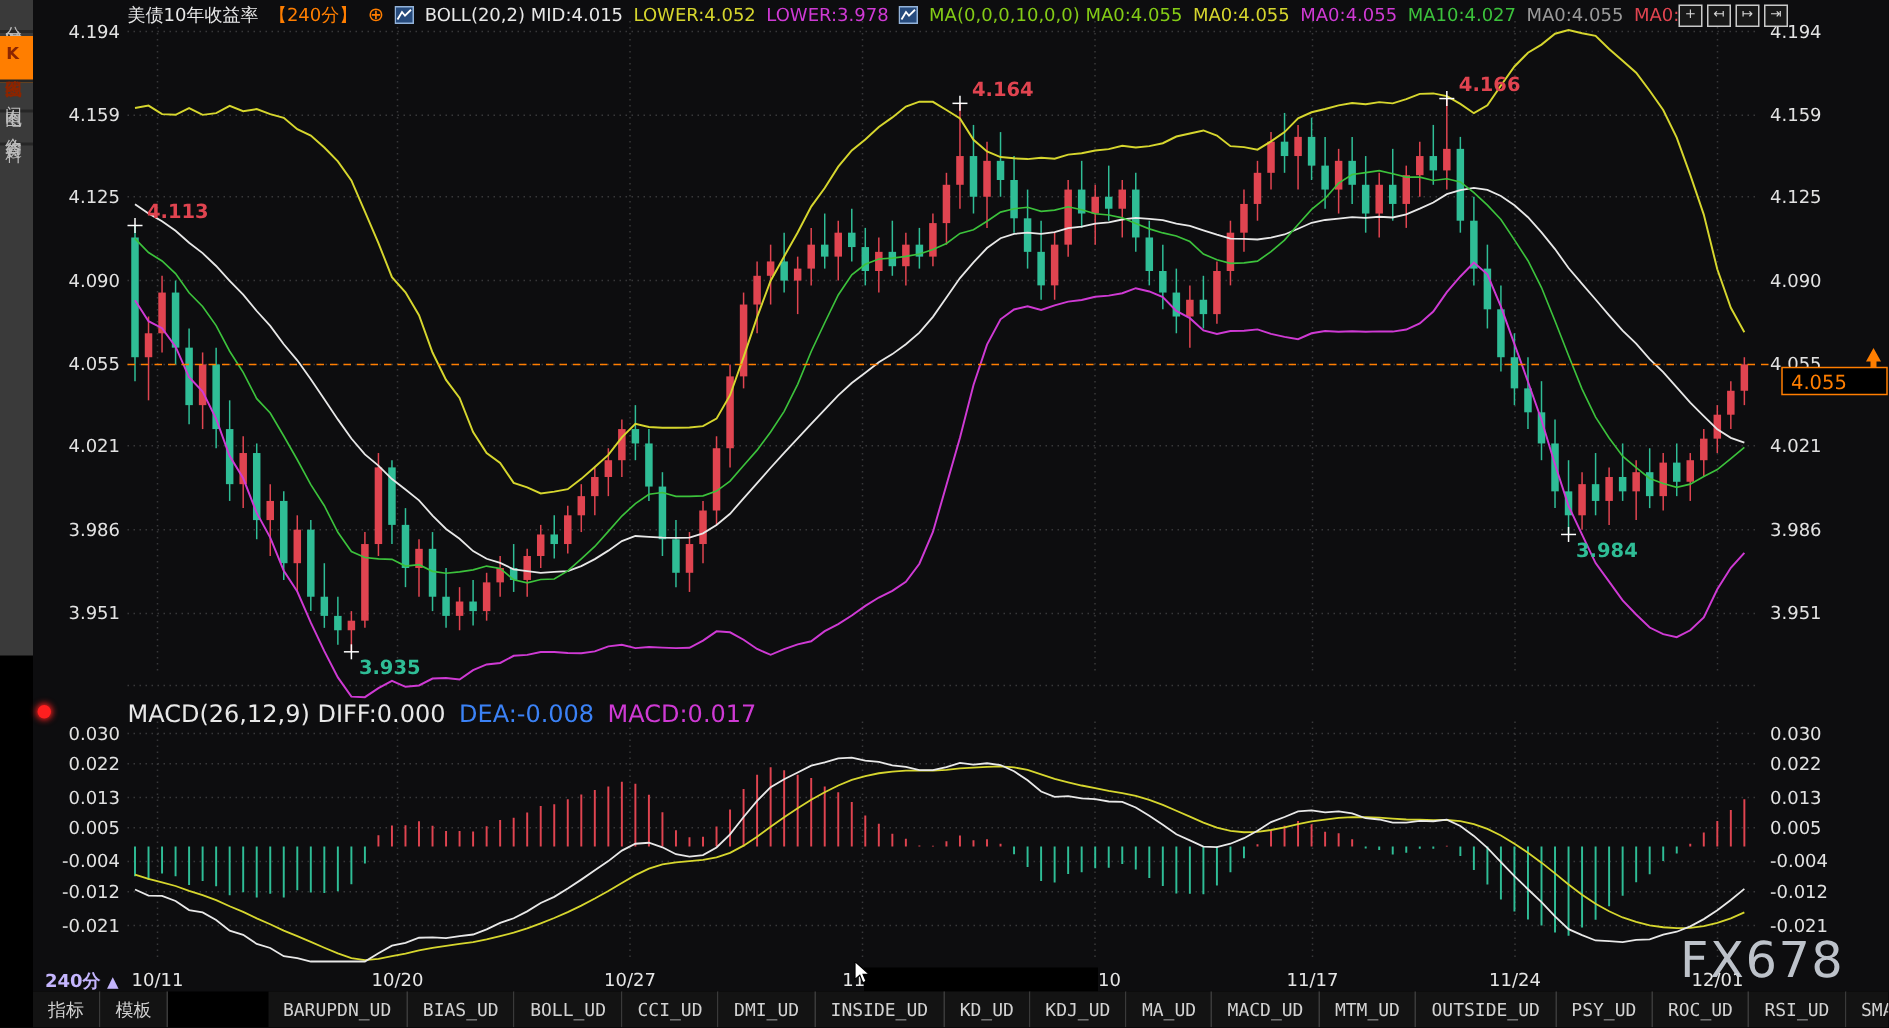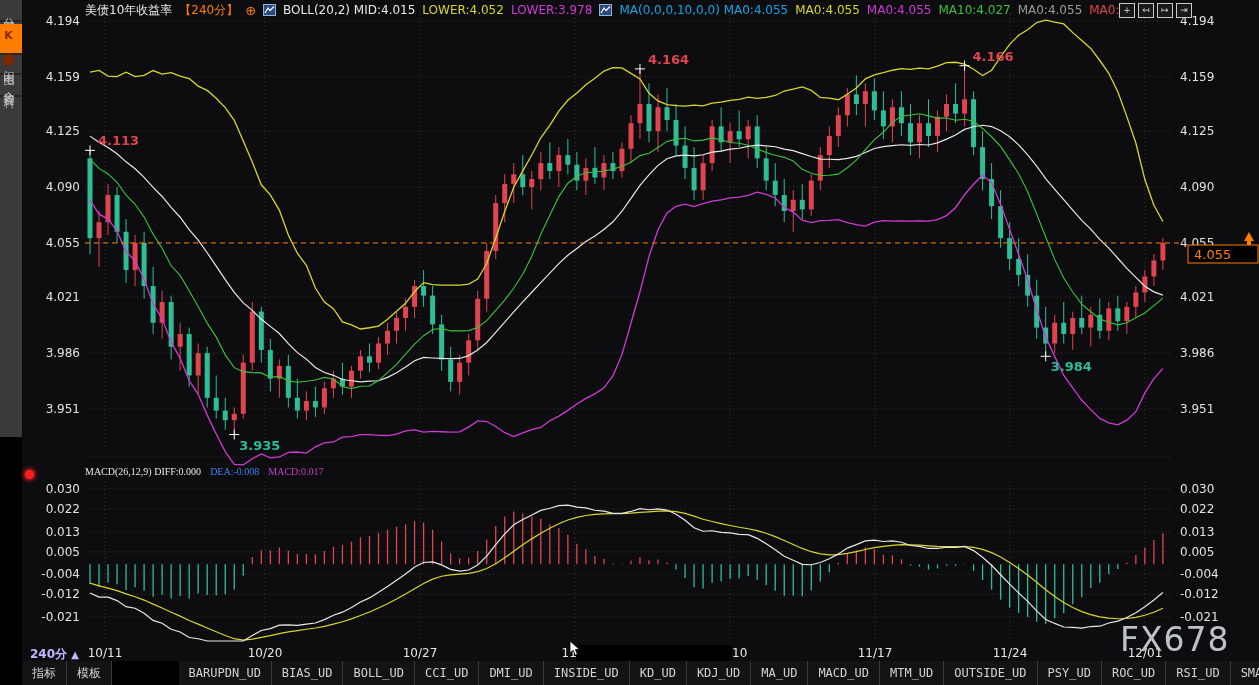--- a/index.html
+++ b/index.html
@@ -14,21 +14,21 @@
             border-bottom:2px solid #262626;cursor:default;}
   .side-tab.active{background:#ff7e00;color:#8b2500;font-weight:bold;}
   
   .hdr{left:85px;top:2px;height:16px;display:flex;align-items:center;gap:7px;font-size:12px;white-space:nowrap;}
   .hdr .seg{line-height:16px;}
   .chip{display:inline-block;width:13px;height:12px;}
   .ocirc{color:#ff7e00;font-size:13px;line-height:13px;}
   .tools{right:67px;top:3px;display:flex;gap:3px;}
   .tool{width:14px;height:13px;border:1px solid #c9c9c9;background:#191919;color:#d6d6d6;
         font-size:9px;line-height:12px;text-align:center;cursor:pointer;}
-  .macdhdr{left:85px;top:466px;height:14px;display:flex;gap:9px;font-size:10px;white-space:nowrap;font-family:Liberation Serif, serif;}
+  .macdhdr{left:85px;top:466px;height:14px;display:flex;gap:9px;font-size:16px;white-space:nowrap;}
   .reddot{left:25px;top:470px;width:9px;height:9px;border-radius:50%;background:#ff1f1f;
           box-shadow:0 0 4px 1px #ff2020;}
   
   .xaxis{left:22px;top:645px;width:1237px;height:16px;font-size:12px;color:#e6e6e6;}
   .xaxis .period{position:absolute;left:8px;top:1px;color:#c4b5fd;font-weight:bold;}
   .xaxis .period .arr{font-size:10px;}
   .xdate{position:absolute;top:1px;transform:translateX(-50%);white-space:nowrap;}
   .tipbox{position:absolute;left:554px;top:0;width:156px;height:16px;background:#000;}
   
   .tabbar{left:0;top:661px;width:1259px;height:24px;background:#000;display:flex;align-items:stretch;}
@@ -521,21 +521,21 @@
           <rect x="0.5" y="0.5" width="12" height="11" fill="#274b7d" stroke="#93b3da"></rect>
           <polyline points="2,9 5,4 7,6.5 11,2.5" fill="none" stroke="#fff" stroke-width="1.2"></polyline>
         </svg></span>
       <span class="seg" style="color: rgb(232, 232, 232);">BOLL(20,2) MID:4.015</span>
       <span class="seg" style="color: rgb(214, 214, 46);">LOWER:4.052</span>
       <span class="seg" style="color: rgb(207, 58, 212); text-align: center;">LOWER:3.978</span>
       <span class="chip"><svg width="13" height="12">
           <rect x="0.5" y="0.5" width="12" height="11" fill="#274b7d" stroke="#93b3da"></rect>
           <polyline points="2,9 5,4 7,6.5 11,2.5" fill="none" stroke="#fff" stroke-width="1.2"></polyline>
         </svg></span>
-      <span class="seg" style="color: #0ea5e9;">MA(0,0,0,10,0,0) MA0:4.055</span>
+      <span class="seg" style="color: #84cc16;">MA(0,0,0,10,0,0) MA0:4.055</span>
       <span class="seg" style="color: rgb(214, 214, 46);">MA0:4.055</span>
       <span class="seg" style="color: rgb(207, 58, 212);">MA0:4.055</span>
       <span class="seg" style="color: rgb(60, 194, 60);">MA10:4.027</span>
       <span class="seg" style="color: rgb(154, 154, 154);">MA0:4.055</span>
       <span class="seg" style="color: rgb(224, 68, 80);">MA0:</span>
     </div>
 
   <div class="abs tools" id="tools">
       <div class="tool">+</div>
       <div class="tool">↤</div>

